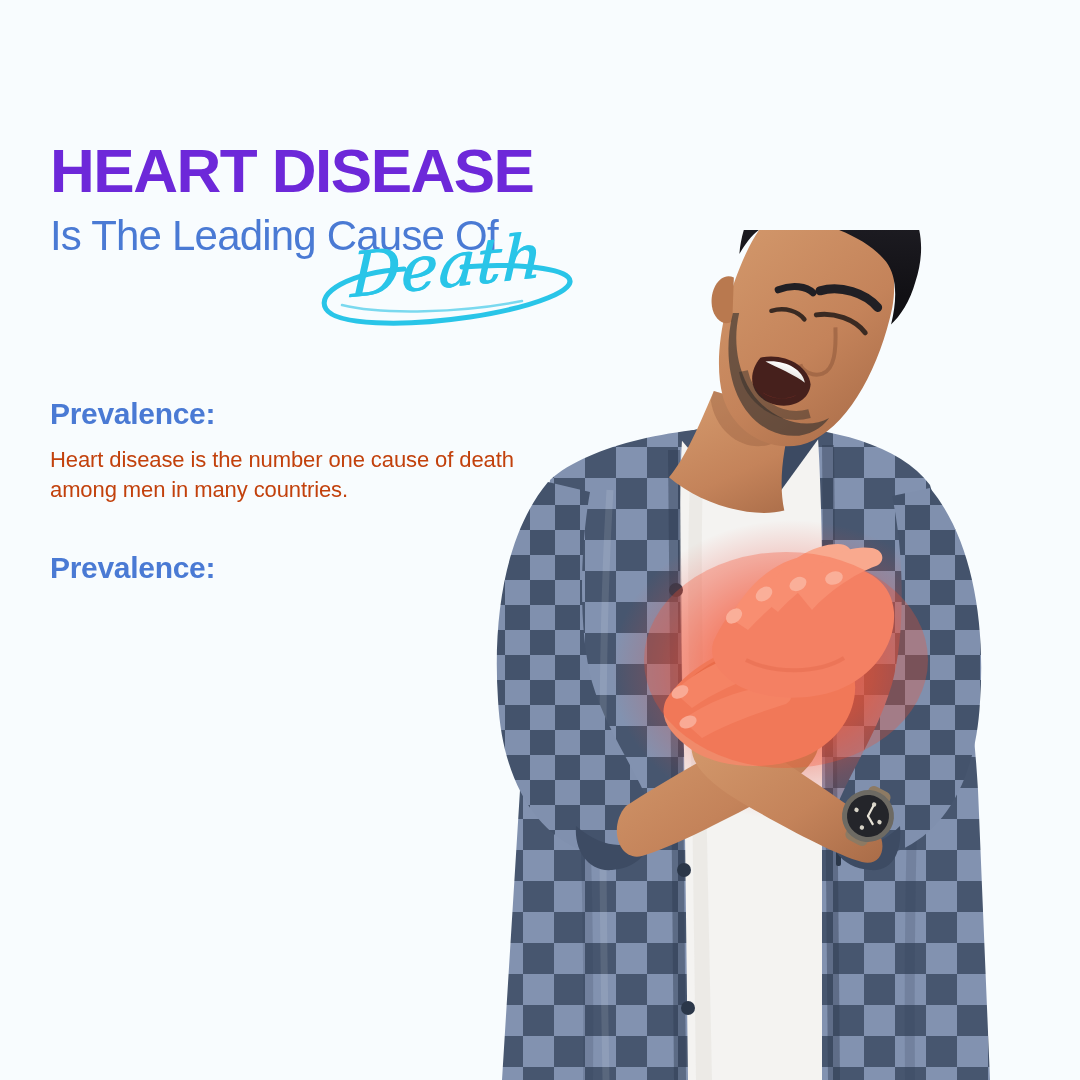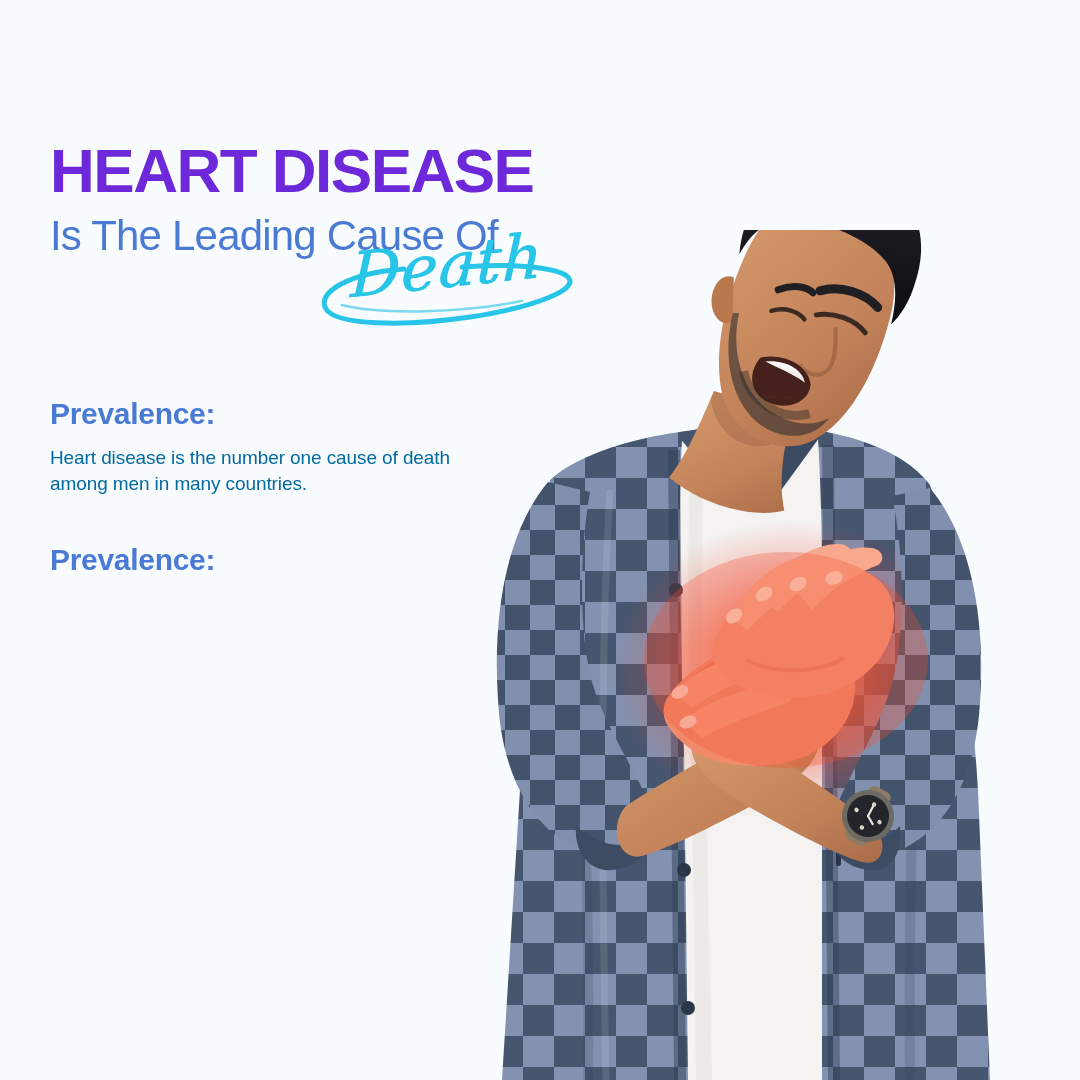--- a/index.html
+++ b/index.html
@@ -78,22 +78,22 @@
 
   .sec-title {
     font-size:30px;
     font-weight:bold;
     color:#4a7ad4;
     letter-spacing:-0.3px;
     margin-bottom:14px;
   }
 
   .sec-body {
-    font-size:19px;
-    color:#0369a1;
+    font-size:22px;
+    color:#c2410c;
     line-height:1.36;
     letter-spacing:-0.1px;
     white-space:pre-line;
   }
 
   
   .photo {
     position:absolute;
     left:430px; top:230px;
     width:640px; height:850px;

